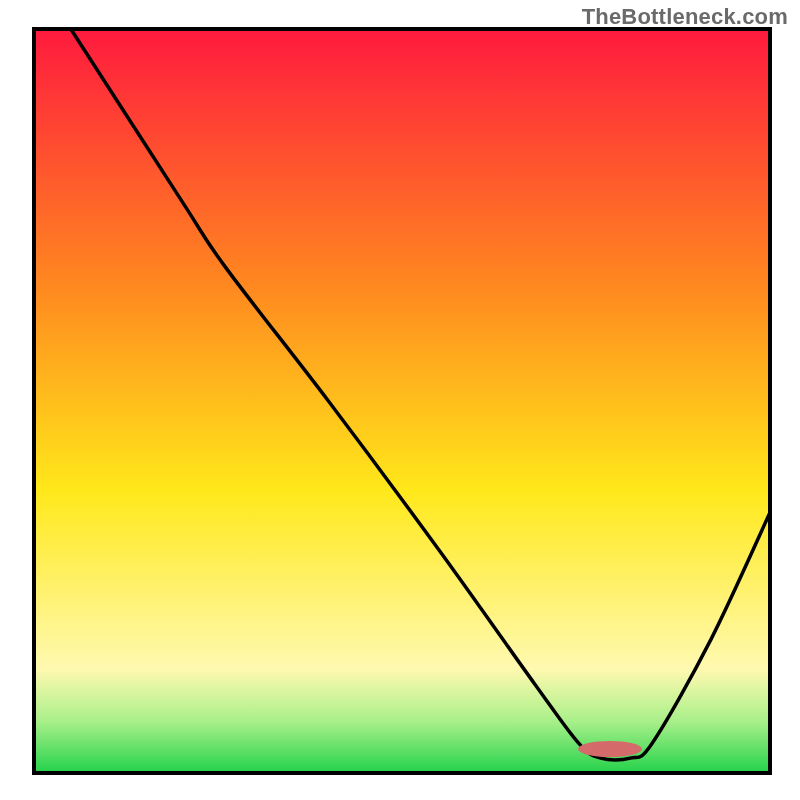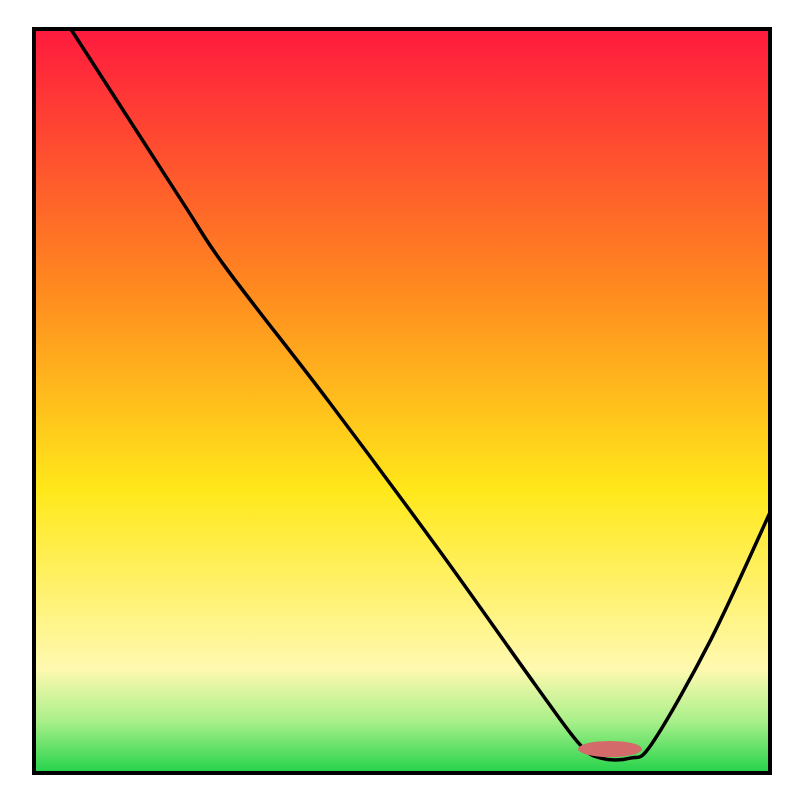--- a/index.html
+++ b/index.html
@@ -53,13 +53,14 @@
 
     <rect class="bg-gradient-rect" fill="url(#bgGrad)" x="34" y="29" width="736" height="744"></rect>
 
     <rect fill="none" stroke-width="4" x="34" y="29" width="736" height="744" stroke="#000000"></rect>
 
     <path fill="none" stroke-width="3.5" d="M 70.8 29.0 C 89.2 57.5, 155.4 160.4, 181.2 200.1 C 207.0 239.8, 200.8 233.6, 225.4 267.1 C 249.9 300.6, 292.8 353.9, 328.4 401.0 C 364.0 448.1, 404.5 502.7, 438.8 549.8 C 473.1 596.9, 511.2 651.5, 534.5 683.7 C 557.8 716.0, 567.6 730.8, 578.6 743.2 C 589.7 755.6, 592.1 755.6, 600.7 758.1 C 609.3 760.6, 621.6 760.6, 630.2 758.1 C 638.7 755.6, 638.7 763.1, 652.2 743.2 C 665.7 723.4, 691.5 677.5, 711.1 639.1 C 730.7 600.6, 760.2 533.7, 770.0 512.6" stroke="#000000"></path>
 
     <ellipse stroke="none" cx="610" cy="749" rx="32" ry="8" fill="#d46a6a"></ellipse>
   </svg>
 
+  <div class="watermark">TheBottleneck.com</div>
 </div>
 
 </body></html>

